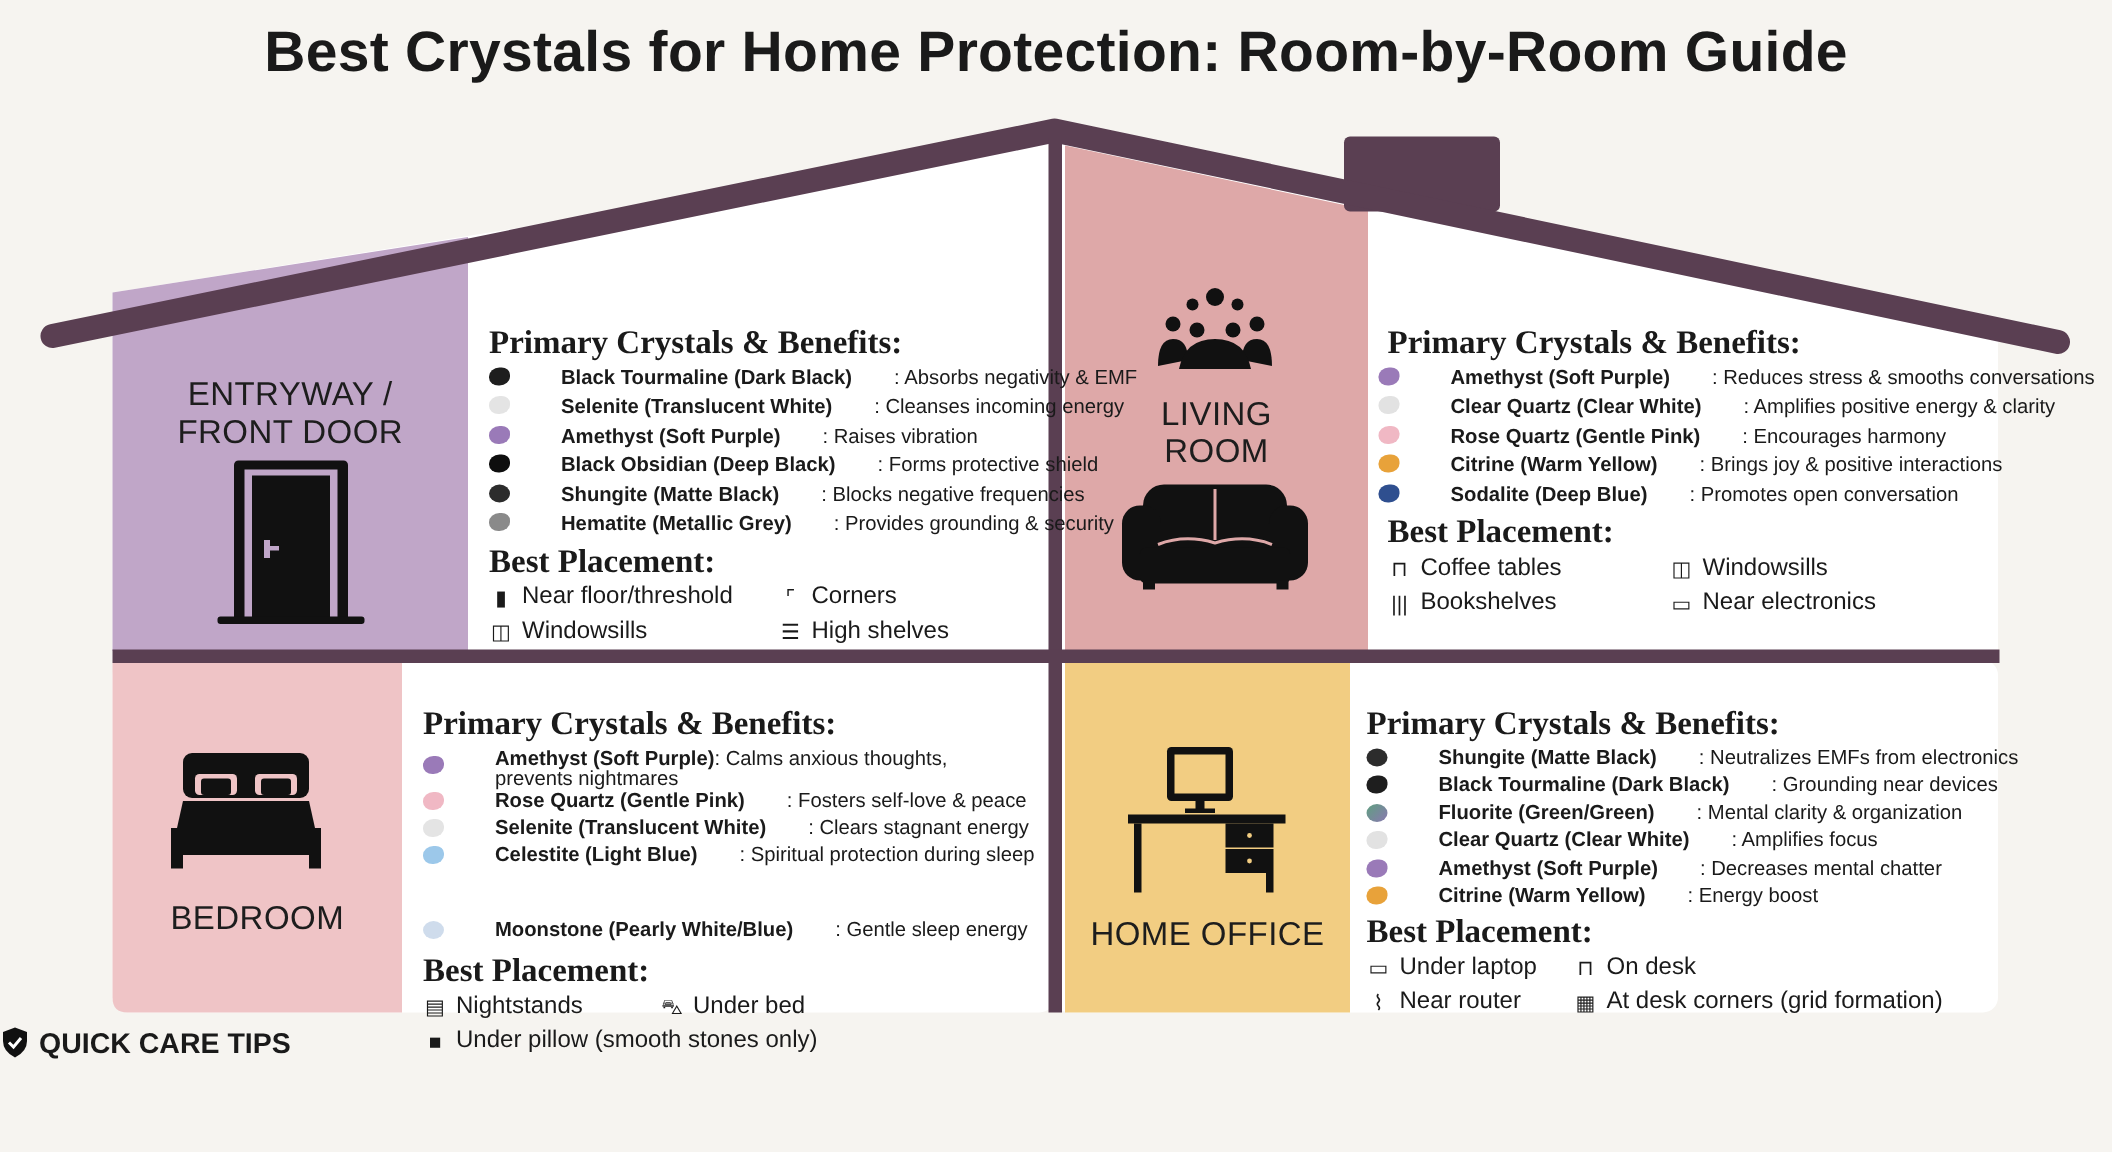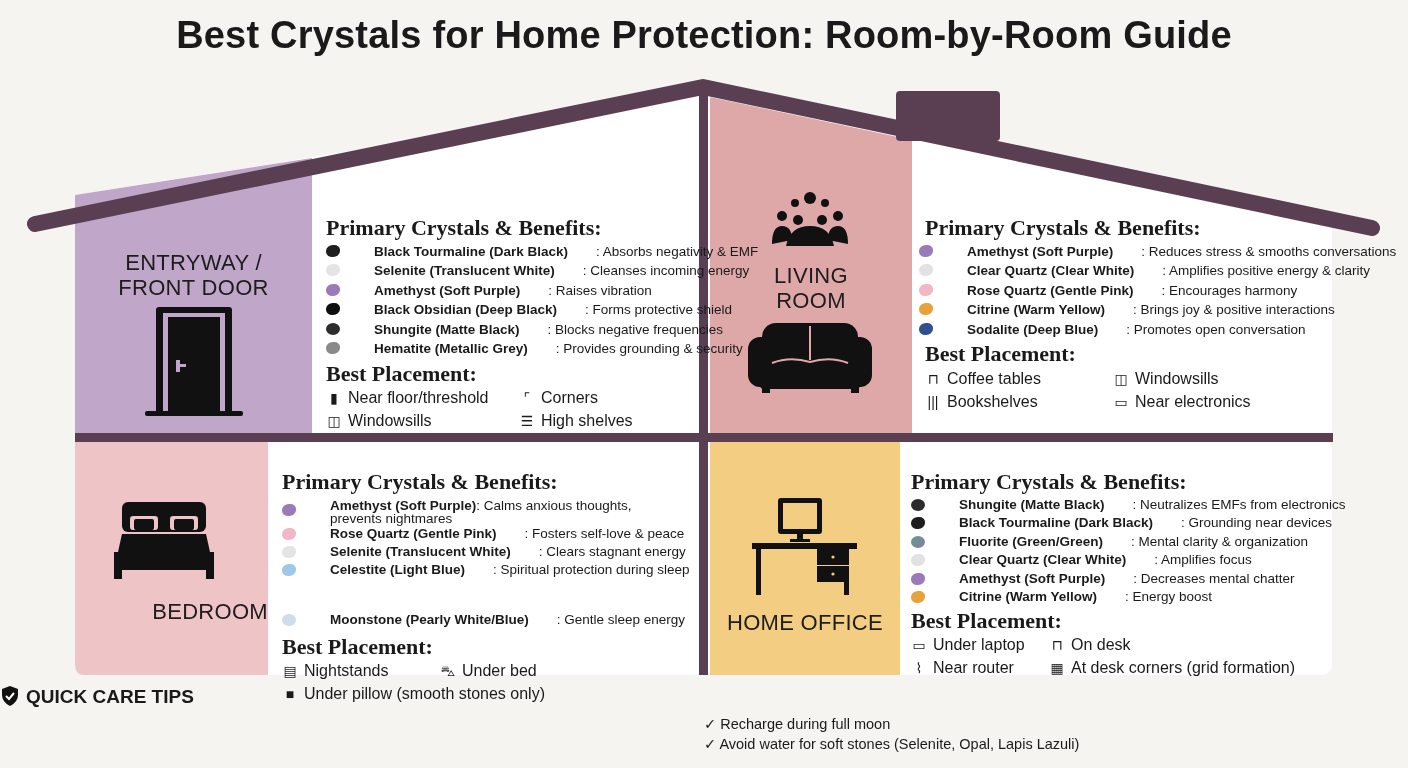--- a/index.html
+++ b/index.html
@@ -106,21 +106,21 @@
 </svg>
 
 <div class="room-label" style="left:75px; top:250px; width:237px;">
   <div>ENTRYWAY /</div>
   <div>FRONT DOOR</div>
 </div>
 <div class="room-label" style="left:710px; top:263px; width:202px;">
   <div>LIVING</div>
   <div>ROOM</div>
 </div>
-<div class="room-label" style="left:75px; top:599px; width:193px;text-align:right;">BEDROOM</div>
+<div class="room-label" style="left:75px; top:599px; width:193px;">BEDROOM</div>
 <div class="room-label" style="left:710px; top:610px; width:190px;">HOME OFFICE</div>
 
 <div class="panel" style="left:326px; top:202px;">
   <h3>Primary Crystals &amp; Benefits:</h3>
   <div class="crys">
       <span class="gem" style="background:#1e1e1e"></span>
       <b>Black Tourmaline (Dark Black)</b>
       <span>: Absorbs negativity &amp; EMF</span>
     </div>
   <div class="crys">
@@ -313,17 +313,13 @@
   </div>
 </div>
 
 <div class="tips">
   <div class="tips-head">
     <svg width="20" height="22" viewBox="0 0 20 22" style="vertical-align:-4px; margin-right:6px;">
       <path d="M10,1 L18,4 V10 Q18,17 10,21 Q2,17 2,10 V4 Z" fill="#111"></path>
       <path d="M6,11 L9,14 L14,8" stroke="#fff" stroke-width="2" fill="none"></path>
     </svg><span>QUICK CARE TIPS</span>
   </div>
-  <div class="tips-grid" style="left:704px;">
-    <div>✓ Recharge during full moon</div>
-    <div>✓ Avoid water for soft stones (Selenite, Opal, Lapis Lazuli)</div>
-  </div>
 </div>
 
 </body></html>

